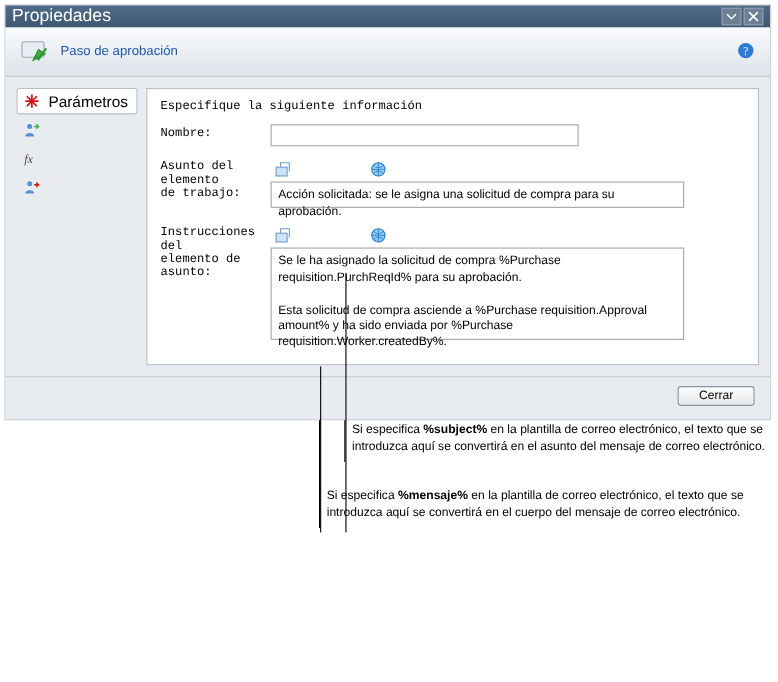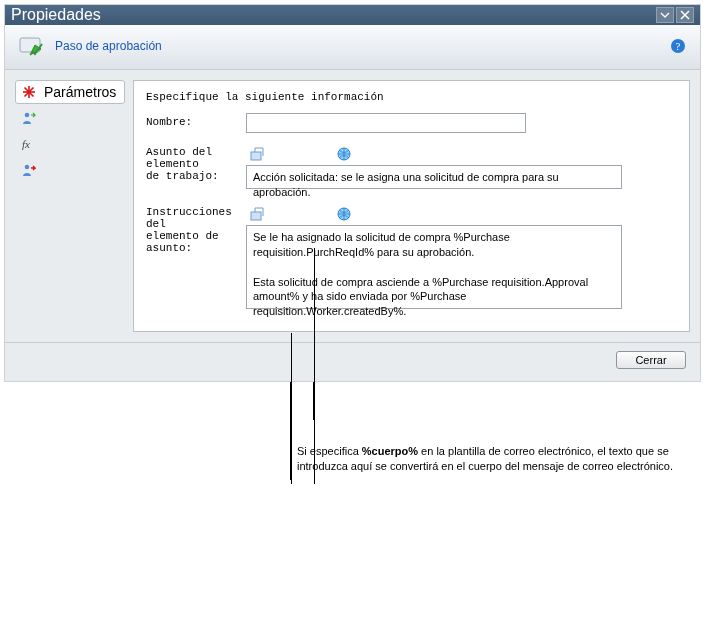--- a/index.html
+++ b/index.html
@@ -281,16 +281,19 @@
   <div class="overlay-lines">
     <span class="vline" style="left:309px; top:243px; height:236px;"></span>
     <span class="vline" style="left:286px; top:328px; height:151px;"></span>
   </div>
 </div>
 
 <div class="annot-wrap">
   <span class="vline" style="left:309px; top:0; height:38px;"></span>
   <span class="vline" style="left:286px; top:0; height:98px;"></span>
 
+  <div class="callout" style="left:316px; top:2px;">
+    <span>Si especifica </span><b>%subject%</b><span> en la plantilla de correo electrónico, el texto que se introduzca aquí se convertirá en el asunto del mensaje de correo electrónico.</span>
+  </div>
   <div class="callout" style="left:293px; top:62px;">
-    <span>Si especifica </span><b>%cuerpo%</b><span> en la plantilla de correo electrónico, el texto que se introduzca aquí se convertirá en el cuerpo del mensaje de correo electrónico.</span>
+    <span>Si especifica </span><b>%mensaje%</b><span> en la plantilla de correo electrónico, el texto que se introduzca aquí se convertirá en el cuerpo del mensaje de correo electrónico.</span>
   </div>
 </div>
 
 </body></html>

